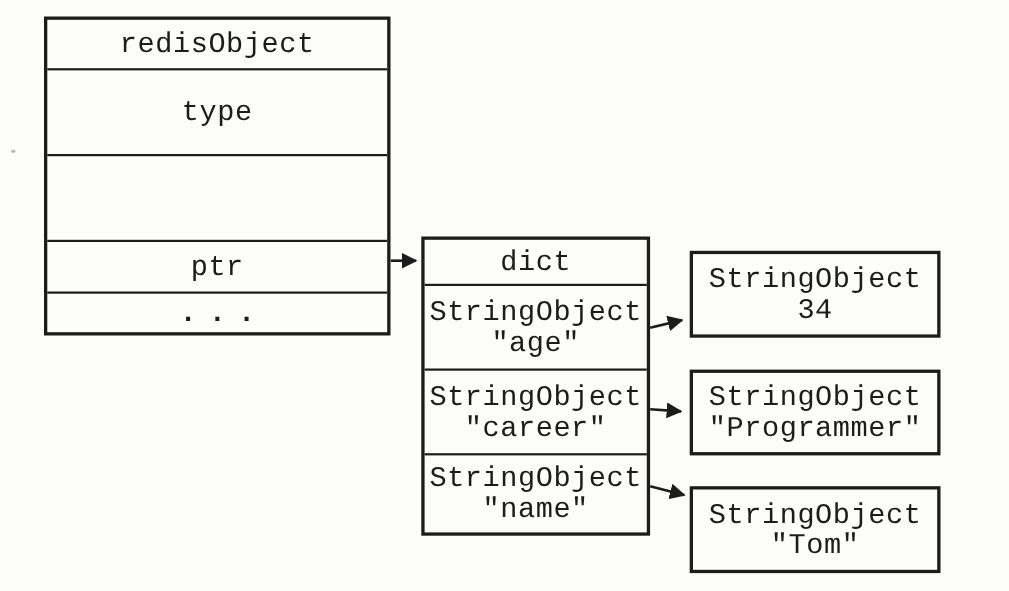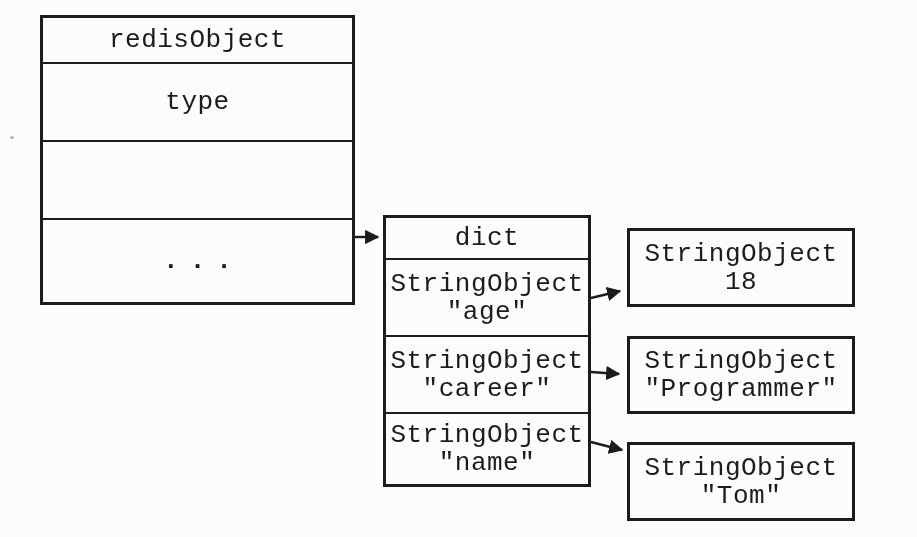--- a/index.html
+++ b/index.html
@@ -104,20 +104,23 @@
 
   <div class="box left-box">
     <div class="row r1">
       <span>redisObject</span>
     </div>
     <div class="row r2">
       <span>type</span>
     </div>
     <div class="row r3">
     </div>
+    <div class="row r4">
+      <span>ptr</span>
+    </div>
     <div class="row r5">
       <span class="ellipsis">...</span>
     </div>
   </div>
 
   <div class="box dict-box">
     <div class="row r1">
       <span>dict</span>
     </div>
     <div class="row r2">
@@ -130,21 +133,21 @@
     </div>
     <div class="row r4">
       <span>StringObject</span>
       <span>"name"</span>
     </div>
   </div>
 
   <div class="box value-box v1">
     <div class="row">
       <span>StringObject</span>
-      <span>18</span>
+      <span>34</span>
     </div>
   </div>
 
   <div class="box value-box v2">
     <div class="row">
       <span>StringObject</span>
       <span>"Programmer"</span>
     </div>
   </div>
 

